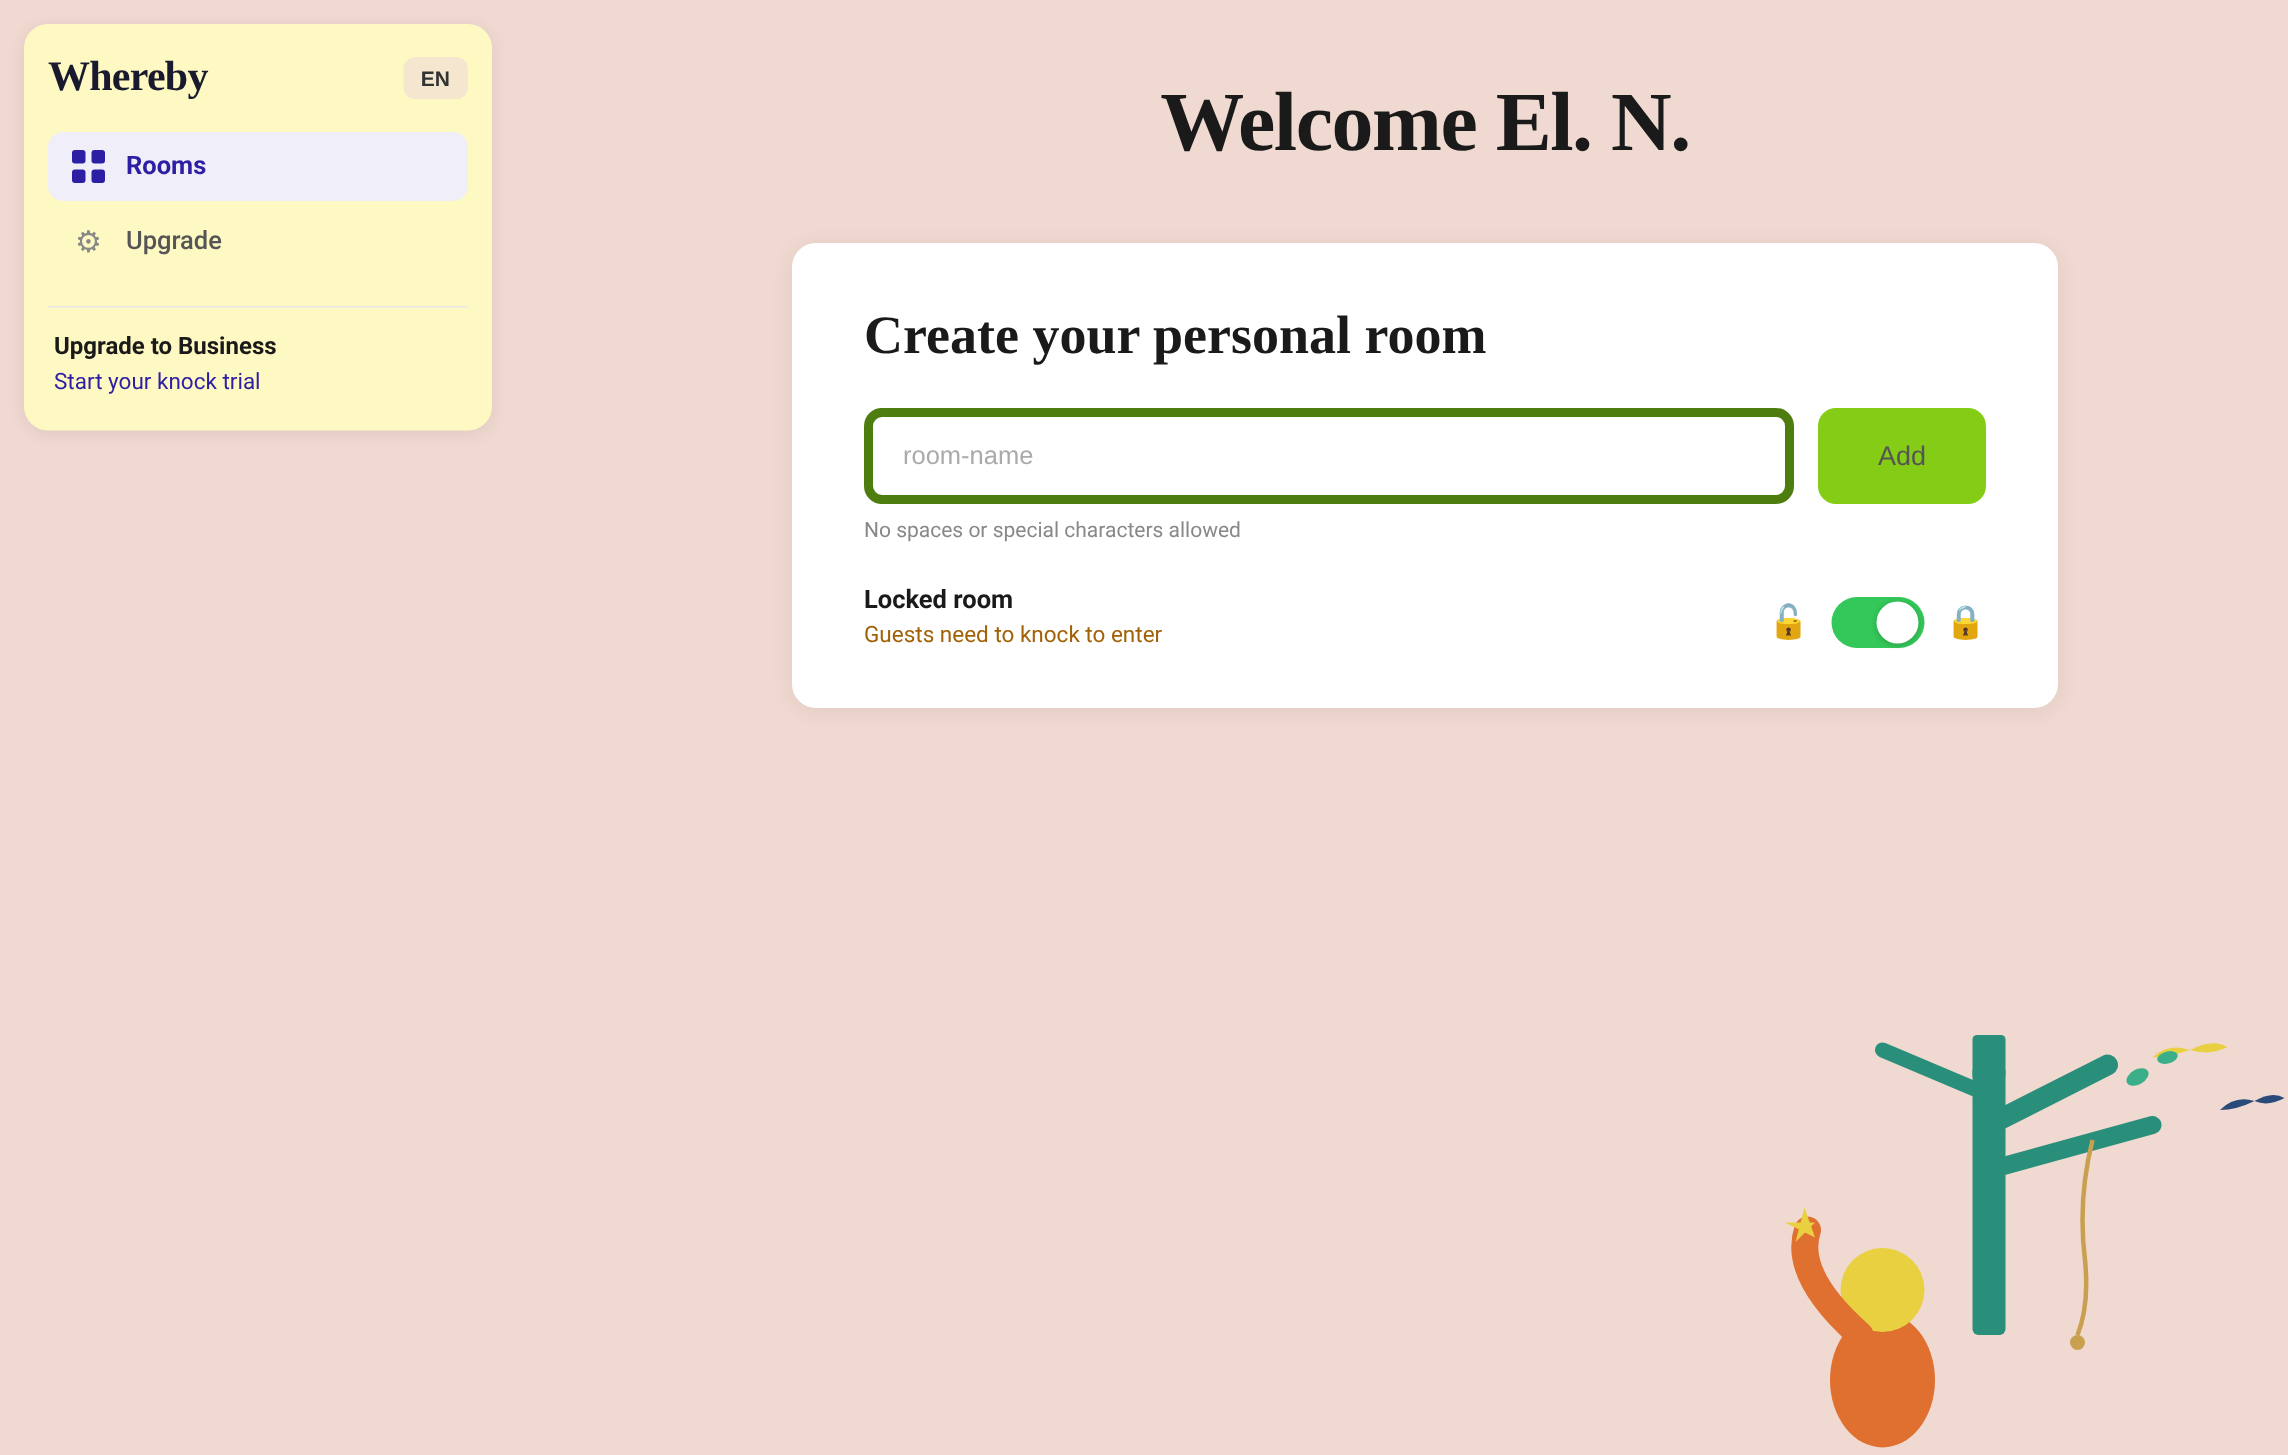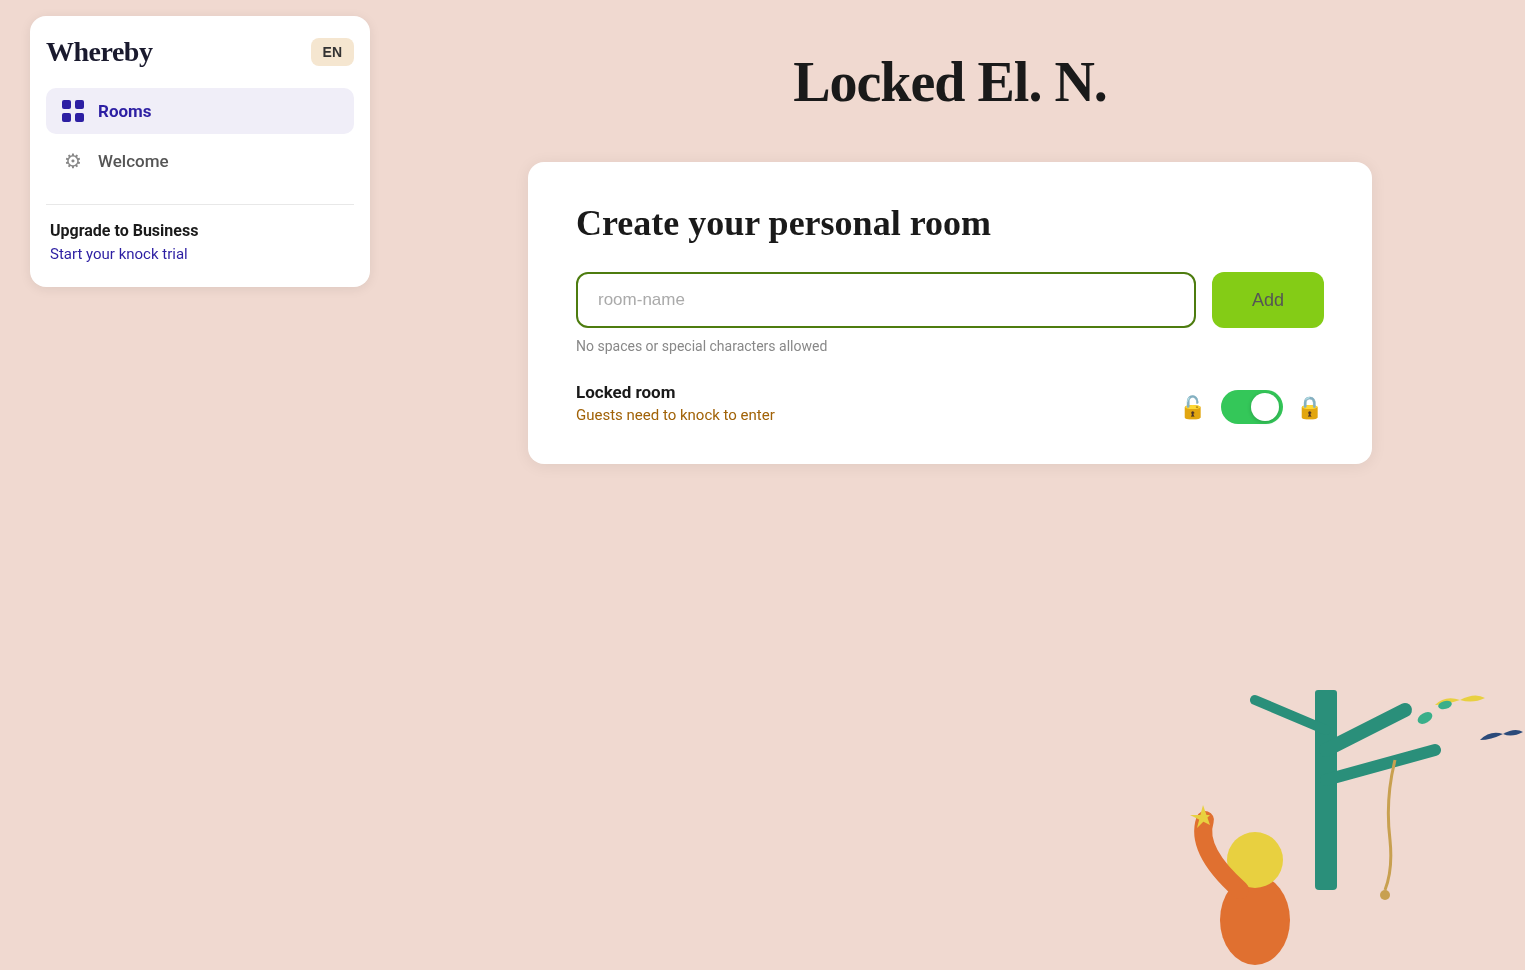--- a/index.html
+++ b/index.html
@@ -11,26 +11,25 @@
       font-family: -apple-system, BlinkMacSystemFont, 'Segoe UI', Roboto, sans-serif;
       overflow: hidden;
       position: relative;
     }
 
     
     .sidebar {
       position: absolute;
       top: 16px;
       left: 16px;
-      width: 340px;
-      background: #ffffff;
+      width: 312px;
+      background: #fef9c3;
       border-radius: 16px;
       padding: 20px 16px 24px 16px;
       box-shadow: 0 2px 12px rgba(0,0,0,0.08);
-      margin-left: 14px;
     }
 
     .sidebar-header {
       display: flex;
       align-items: center;
       justify-content: space-between;
       margin-bottom: 20px;
     }
 
     .sidebar-logo {
@@ -171,21 +170,21 @@
 
     .room-input-row {
       display: flex;
       gap: 16px;
       margin-bottom: 10px;
     }
 
     .room-name-input {
       flex: 1;
       padding: 16px 20px;
-      border: 2px solid #4d7c0f;
+      border: 6px solid #4d7c0f;
       border-radius: 12px;
       font-size: 17px;
       color: #333;
       outline: none;
       background: #fff;
     }
 
     .room-name-input::placeholder {
       color: #aaa;
     }
@@ -309,34 +308,34 @@
           <div class="rooms-icon-dot"></div>
           <div class="rooms-icon-dot"></div>
         </div>
       </div>
       <span>Rooms</span>
     </div>
     <div class="nav-item">
       <div class="nav-item-icon">
         <span class="gear-icon">⚙</span>
       </div>
-      <span>Welcome</span>
+      <span>Upgrade</span>
     </div>
   </nav>
 
   <hr class="sidebar-divider">
 
   <div class="upgrade-section">
     <div class="upgrade-title">Upgrade to Business</div>
     <a class="upgrade-link">Start your knock trial</a>
   </div>
 </aside>
 
 <main class="main-content">
-  <h1 class="welcome-title">Locked El. N.</h1>
+  <h1 class="welcome-title">Welcome El. N.</h1>
 
   <div class="create-room-card">
     <h2 class="card-title">Create your personal room</h2>
 
     <div class="room-input-row">
       <input class="room-name-input" type="text" placeholder="room-name" style="">
       <button class="add-button">Add</button>
     </div>
 
     <p class="input-hint">No spaces or special characters allowed</p>

